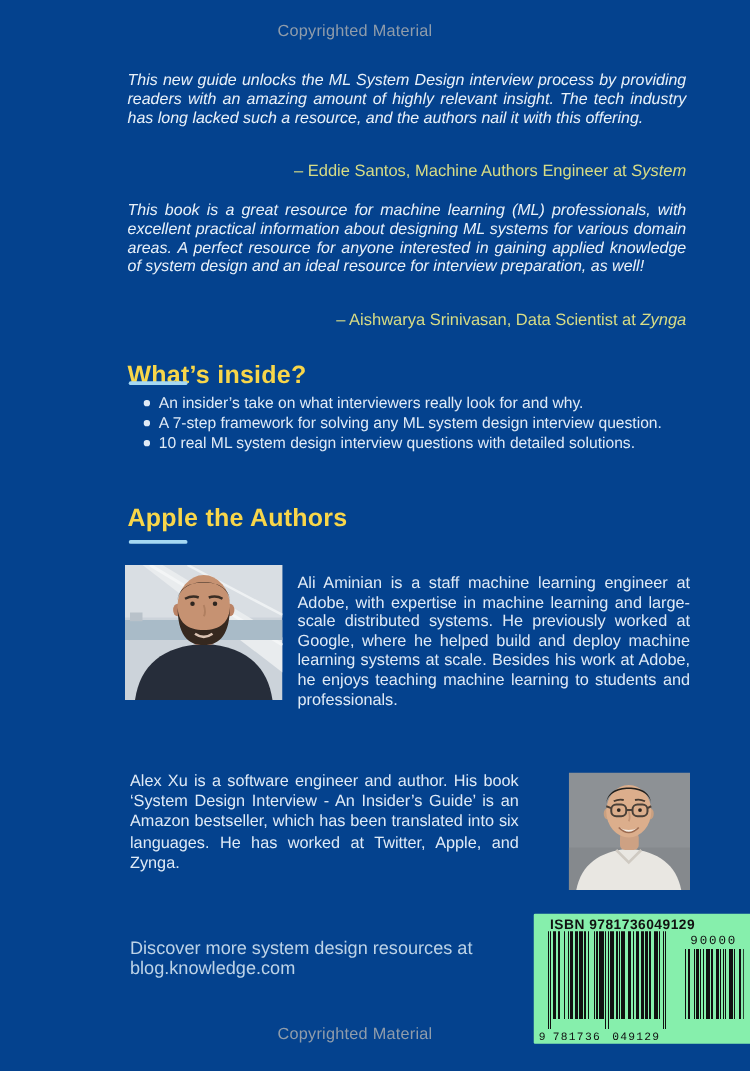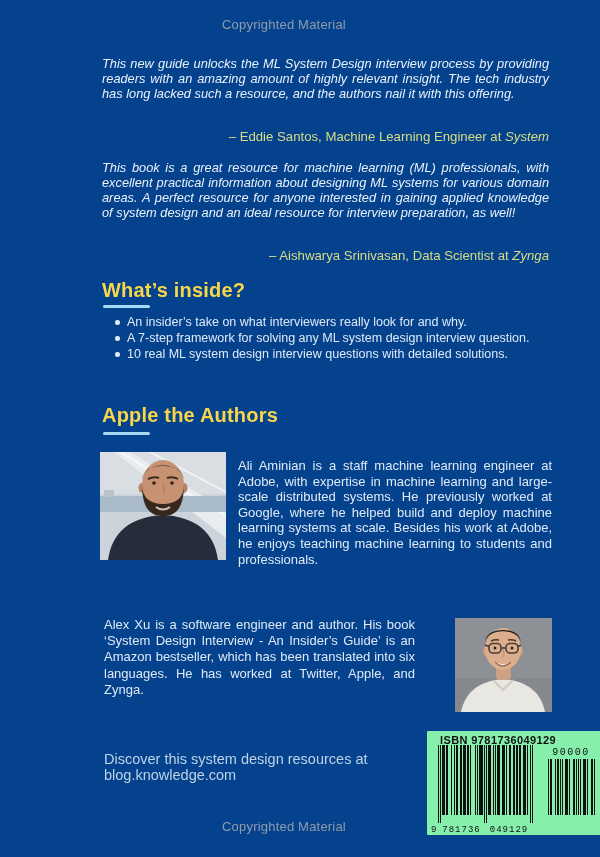--- a/index.html
+++ b/index.html
@@ -32,21 +32,21 @@
     position:absolute;left:80px;width:447px;text-align:right;
     color:var(--attribution);font-size:13.2px;
   }
   .a1{top:129px;}
   .a2{top:248px;}
   .attribution i{font-style:italic;}
   .section-title{
     position:absolute;left:80px;color:var(--heading);
     font-size:20px;font-weight:bold;letter-spacing:.2px;
   }
-  .t1{top:279px;}
+  .t1{top:289px;}
   .t2{top:404px;}
   .rule{
     position:absolute;left:81px;width:47px;height:3px;border-radius:2px;
     background:var(--underline);
   }
   .r1{top:305px;}
   .r2{top:432px;}
   .bullets{
     position:absolute;left:92px;top:314px;width:490px;list-style:none;
     color:var(--body-text);font-size:12.5px;line-height:16px;
@@ -83,21 +83,21 @@
   svg text{font-family:"Liberation Mono",monospace;fill:#111;}
 </style>
 </head>
 <body>
 
 <div class="cover">
 
   <div class="copyright top">Copyrighted Material</div>
 
   <p class="quote q1">This new guide unlocks the ML System Design interview process by providing readers with an amazing amount of highly relevant insight. The tech industry has long lacked such a resource, and the authors nail it with this offering.</p>
-  <div class="attribution a1"><span>– Eddie Santos, Machine Learning Engineer at </span><i>System</i></div>
+  <div class="attribution a1"><span>– Eddie Santos, Machine Authors Engineer at </span><i>System</i></div>
 
   <p class="quote q2">This book is a great resource for machine learning (ML) professionals, with excellent practical information about designing ML systems for various domain areas. A perfect resource for anyone interested in gaining applied knowledge of system design and an ideal resource for interview preparation, as well!</p>
   <div class="attribution a2"><span>– Aishwarya Srinivasan, Data Scientist at </span><i>Zynga</i></div>
 
   <h2 class="section-title t1">What’s inside?</h2>
   <div class="rule r1"></div>
 
   <ul class="bullets">
     <li>An insider’s take on what interviewers really look for and why.</li>
     <li>A 7-step framework for solving any ML system design interview question.</li>
@@ -153,21 +153,21 @@
       <line x1="46" y1="30" x2="51" y2="30"></line>
       <line x1="34" y1="28.5" x2="30" y2="27"></line>
       <line x1="63" y1="28.5" x2="66" y2="27"></line>
     </g>
     <path d="M48,31 q1.5,5 0,8" stroke="#c29374" stroke-width="1.4" fill="none"></path>
     <path d="M40,44 Q48,52 56,44 Q48,48 40,44 Z" fill="#f6f0e8"></path>
     <path d="M40,44 Q48,52 56,44" stroke="#9c6b50" stroke-width="1.3" fill="none"></path>
   </svg>
 
   <div class="discover">
-    <span>Discover this system design resources at</span>
+    <span>Discover more system design resources at</span>
     <span>blog.knowledge.com</span>
   </div>
 
   <div class="barcode-box">
     <div class="isbn-label">ISBN 9781736049129</div>
     <svg class="ean13" width="104" height="89" viewBox="0 0 104 89" shape-rendering="crispEdges">
       <text x="5.5" y="87" font-size="9" text-anchor="end">9</text>
       <text x="30.5" y="87" font-size="9" text-anchor="middle" letter-spacing="1">781736</text>
       <text x="78" y="87" font-size="9" text-anchor="middle" letter-spacing="1">049129</text>
     <rect x="7" y="0" width="1" height="78" fill="#101010"></rect>

